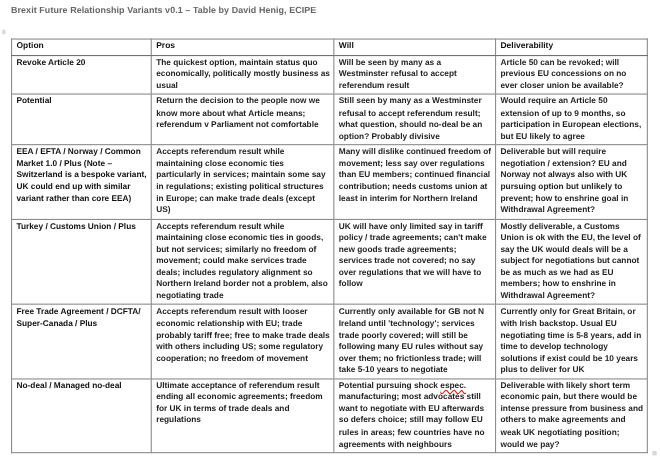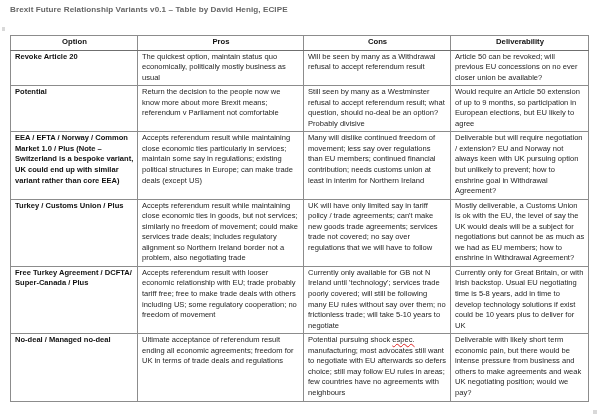--- a/index.html
+++ b/index.html
@@ -80,30 +80,30 @@
     overflow-wrap: break-word;
   }
 
   #variants-table thead th {
     font-weight: bold;
     font-size: 7.7px;
     color: #111111;
     border-bottom: 1.5px solid #6f6f6f;
     padding-top: 1px;
     padding-bottom: 2px;
-    text-align: center;
   }
 
   #variants-table tbody td.opt-cell {
     font-weight: bold;
     color: #111111;
   }
 
   #variants-table tbody td {
     color: #1f1f1f;
+    font-weight: bold;
   }
 
   
   #variants-table {
     border: 1px solid #7a7a7a;
   }
 
   .misspell {
     text-decoration: underline wavy #e02020;
     text-decoration-skip-ink: none;
@@ -123,51 +123,51 @@
     <colgroup>
       <col class="c-option">
       <col class="c-pros">
       <col class="c-cons">
       <col class="c-deliv">
     </colgroup>
     <thead>
       <tr>
         <th>Option</th>
         <th>Pros</th>
-        <th>Cons</th>
+        <th>Will</th>
         <th>Deliverability</th>
       </tr>
     </thead>
     <tbody>
       <tr>
         <td class="opt-cell">Revoke Article 20</td>
         <td>The quickest option, maintain status quo economically, politically mostly business as usual</td>
-        <td>Will be seen by many as a Withdrawal refusal to accept referendum result</td>
+        <td>Will be seen by many as a Westminster refusal to accept referendum result</td>
         <td>Article 50 can be revoked; will previous EU concessions on no ever closer union be available?</td>
       </tr>
       <tr>
         <td class="opt-cell">Potential</td>
-        <td>Return the decision to the people now we know more about more Brexit means; referendum v Parliament not comfortable</td>
+        <td>Return the decision to the people now we know more about what Article means; referendum v Parliament not comfortable</td>
         <td>Still seen by many as a Westminster refusal to accept referendum result; what question, should no-deal be an option? Probably divisive</td>
         <td>Would require an Article 50 extension of up to 9 months, so participation in European elections, but EU likely to agree</td>
       </tr>
       <tr>
         <td class="opt-cell">EEA / EFTA / Norway / Common Market 1.0 / Plus (Note – Switzerland is a bespoke variant, UK could end up with similar variant rather than core EEA)</td>
         <td>Accepts referendum result while maintaining close economic ties particularly in services; maintain some say in regulations; existing political structures in Europe; can make trade deals (except US)</td>
         <td>Many will dislike continued freedom of movement; less say over regulations than EU members; continued financial contribution; needs customs union at least in interim for Northern Ireland</td>
-        <td>Deliverable but will require negotiation / extension? EU and Norway not always keen with UK pursuing option but unlikely to prevent; how to enshrine goal in Withdrawal Agreement?</td>
+        <td>Deliverable but will require negotiation / extension? EU and Norway not always also with UK pursuing option but unlikely to prevent; how to enshrine goal in Withdrawal Agreement?</td>
       </tr>
       <tr>
         <td class="opt-cell">Turkey / Customs Union / Plus</td>
         <td>Accepts referendum result while maintaining close economic ties in goods, but not services; similarly no freedom of movement; could make services trade deals; includes regulatory alignment so Northern Ireland border not a problem, also negotiating trade</td>
         <td>UK will have only limited say in tariff policy / trade agreements; can't make new goods trade agreements; services trade not covered; no say over regulations that we will have to follow</td>
         <td>Mostly deliverable, a Customs Union is ok with the EU, the level of say the UK would deals will be a subject for negotiations but cannot be as much as we had as EU members; how to enshrine in Withdrawal Agreement?</td>
       </tr>
       <tr>
-        <td class="opt-cell">Free Turkey Agreement / DCFTA/ Super-Canada / Plus</td>
+        <td class="opt-cell">Free Trade Agreement / DCFTA/ Super-Canada / Plus</td>
         <td>Accepts referendum result with looser economic relationship with EU; trade probably tariff free; free to make trade deals with others including US; some regulatory cooperation; no freedom of movement</td>
         <td>Currently only available for GB not N Ireland until 'technology'; services trade poorly covered; will still be following many EU rules without say over them; no frictionless trade; will take 5-10 years to negotiate</td>
         <td>Currently only for Great Britain, or with Irish backstop. Usual EU negotiating time is 5-8 years, add in time to develop technology solutions if exist could be 10 years plus to deliver for UK</td>
       </tr>
       <tr>
         <td class="opt-cell">No-deal / Managed no-deal</td>
         <td>Ultimate acceptance of referendum result ending all economic agreements; freedom for UK in terms of trade deals and regulations</td>
         <td><span>Potential pursuing shock </span><span class="misspell">espec.</span><span> manufacturing; most advocates still want to negotiate with EU afterwards so defers choice; still may follow EU rules in areas; few countries have no agreements with neighbours</span></td>
         <td>Deliverable with likely short term economic pain, but there would be intense pressure from business and others to make agreements and weak UK negotiating position; would we pay?</td>
       </tr>

